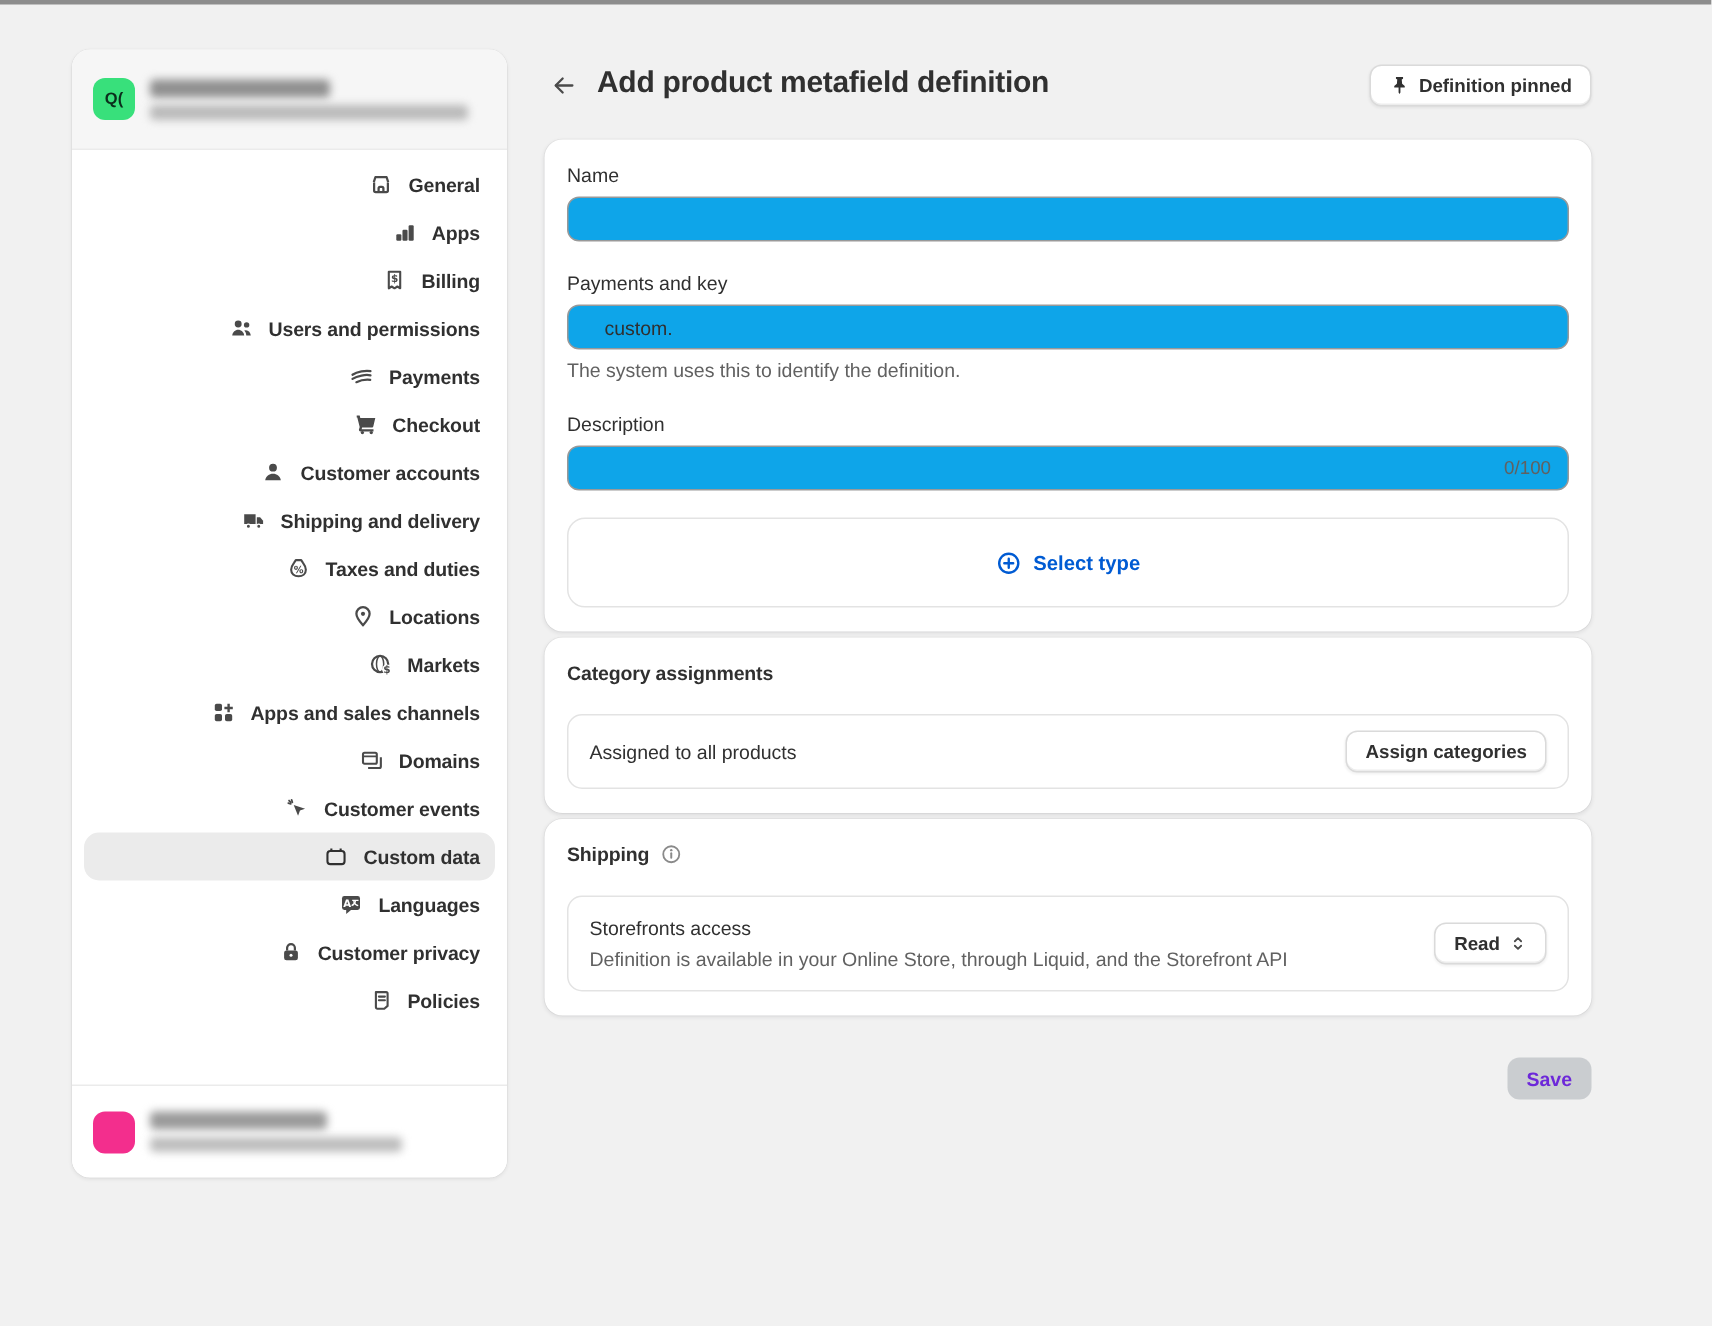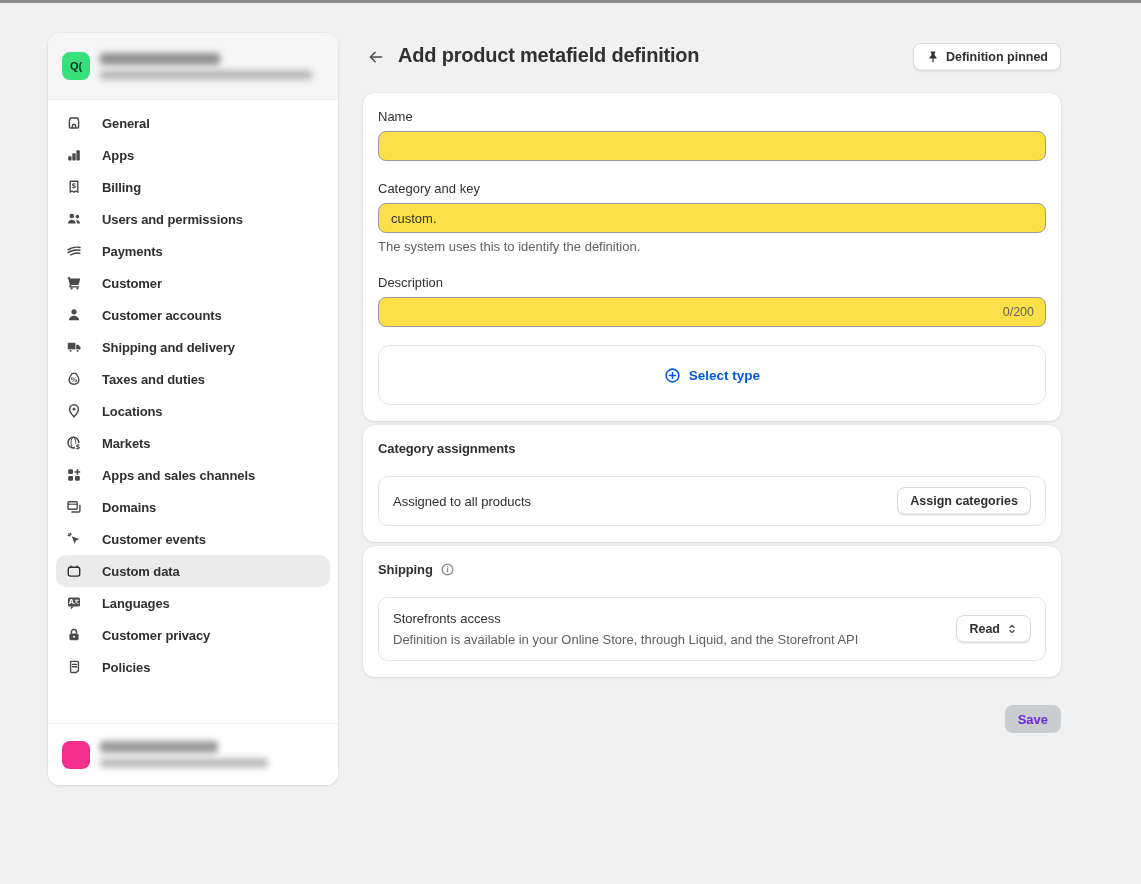--- a/index.html
+++ b/index.html
@@ -37,23 +37,23 @@
   .avatar.pink{background:var(--avatar-pink);}
   .meta{display:flex;flex-direction:column;gap:5px;}
   .blur{filter:blur(3px);border-radius:3px;}
   .blur.name{width:120px;height:12px;background:#8f8f8f;}
   .blur.url{width:212px;height:10px;background:#b9b9b9;}
   .blur.uname{width:118px;height:12px;background:#9a9a9a;}
   .blur.email{width:168px;height:10px;background:#bdbdbd;}
 
   .nav{flex:1;padding:7px 8px;}
   .nav-item{
-    height:32px;display:flex;align-items:center;gap:20px;
+    height:32px;display:flex;align-items:center;gap:10px;
     padding:0 10px;border-radius:10px;cursor:pointer;
-    font-size:13px;font-weight:600;letter-spacing:-.1px;color:var(--text);
+    font-size:13px;font-weight:600;letter-spacing:-.1px;color:var(--text);justify-content:flex-end;
   }
   .nav-item.selected{background:var(--selected);}
   .nav-icon{width:16px;height:16px;flex:0 0 auto;display:flex;}
   .nav-icon svg{width:16px;height:16px;}
 
   .user-footer{
     height:62px;border-top:1px solid #ebebeb;background:#fff;
     display:flex;align-items:center;padding:0 14px;gap:10px;flex:0 0 auto;
   }
 
@@ -78,21 +78,21 @@
   .card{
     background:#fff;border-radius:12px;margin-top:22px;padding:16px 15px;
     box-shadow:0 1px 3px rgba(31,33,36,.1), 0 0 0 .5px rgba(0,0,0,.05);
   }
   .card + .card{margin-top:4px;}
   .field + .field{margin-top:20px;}
   .field label{display:block;font-size:13px;line-height:16px;margin-bottom:6px;color:var(--text);}
   .input-wrap{position:relative;}
   input[type=text]{
     width:100%;height:30px;border:1px solid var(--input-border);border-radius:8px;
-    padding:0 12px;font-family:inherit;font-size:13px;color:var(--text);background:#fde047;outline:none;
+    padding:0 24px;font-family:inherit;font-size:13px;color:var(--text);background:#0ea5e9;outline:none;
   }
   .counter{
     position:absolute;right:12px;top:50%;transform:translateY(-50%);
     font-size:12.5px;color:var(--subdued);pointer-events:none;
   }
   .help{font-size:13px;line-height:16px;color:var(--subdued);margin-top:6px;}
 
   .select-type-box{
     margin-top:18px;height:60px;border:1px solid var(--border-light);border-radius:12px;
     display:flex;align-items:center;justify-content:center;
@@ -189,21 +189,21 @@
       <span class="nav-label">Payments</span>
     </div>
     <div class="nav-item">
       <span class="nav-icon">
           <svg viewBox="0 0 16 16" fill="#4a4a4a">
             <path d="M1.8 2h2l.4 1.6h10l-1.3 5.5c-.1.5-.5.9-1 .9H5.4l-.3 1.2H13v1.4H4.3c-.7 0-1.2-.6-1-1.3l.5-1.7L2.2 3.4h-.4z"></path>
             <circle cx="5.6" cy="13.4" r="1.1"></circle>
             <circle cx="11.5" cy="13.4" r="1.1"></circle>
           </svg>
         </span>
-      <span class="nav-label">Customer</span>
+      <span class="nav-label">Checkout</span>
     </div>
     <div class="nav-item">
       <span class="nav-icon">
           <svg viewBox="0 0 16 16" fill="#4a4a4a">
             <circle cx="8" cy="4.8" r="2.6"></circle>
             <path d="M2.8 13.2c.4-2.8 2.6-4.4 5.2-4.4s4.8 1.6 5.2 4.4z"></path>
           </svg>
         </span>
       <span class="nav-label">Customer accounts</span>
     </div>
@@ -357,29 +357,29 @@
       <span>Definition pinned</span>
     </button>
   </div>
 
   <section class="card">
     <div class="field">
       <label>Name</label>
       <input type="text" style="">
     </div>
     <div class="field">
-      <label>Category and key</label>
+      <label>Payments and key</label>
       <input type="text" value="custom." style="">
       <p class="help">The system uses this to identify the definition.</p>
     </div>
     <div class="field">
       <label>Description</label>
       <div class="input-wrap">
         <input type="text" style="">
-        <span class="counter">0/200</span>
+        <span class="counter">0/100</span>
       </div>
     </div>
     <div class="select-type-box">
       <button class="select-type-btn">
         <span>
             <svg width="17" height="17" viewBox="0 0 16 16">
               <circle cx="8" cy="8" r="6" fill="none" stroke="#005bd3" stroke-width="1.5"></circle>
               <path d="M8 5.2v5.6M5.2 8h5.6" stroke="#005bd3" stroke-width="1.5" stroke-linecap="round"></path>
             </svg>
           </span>

